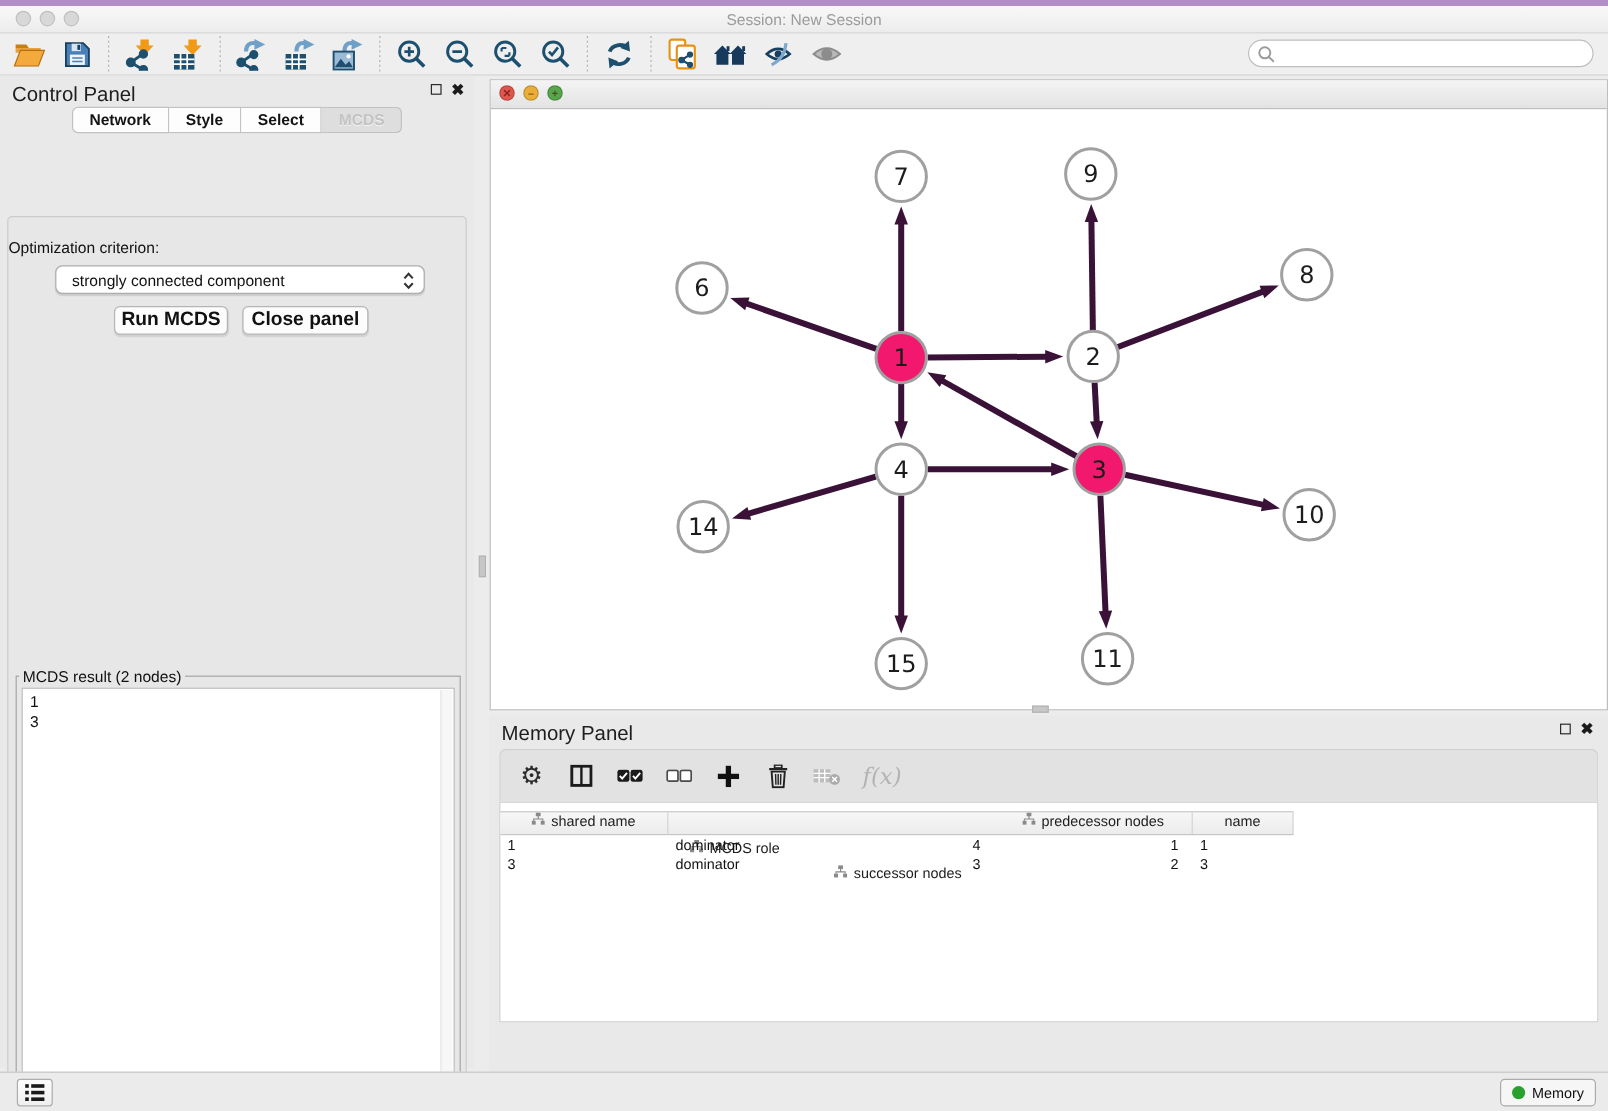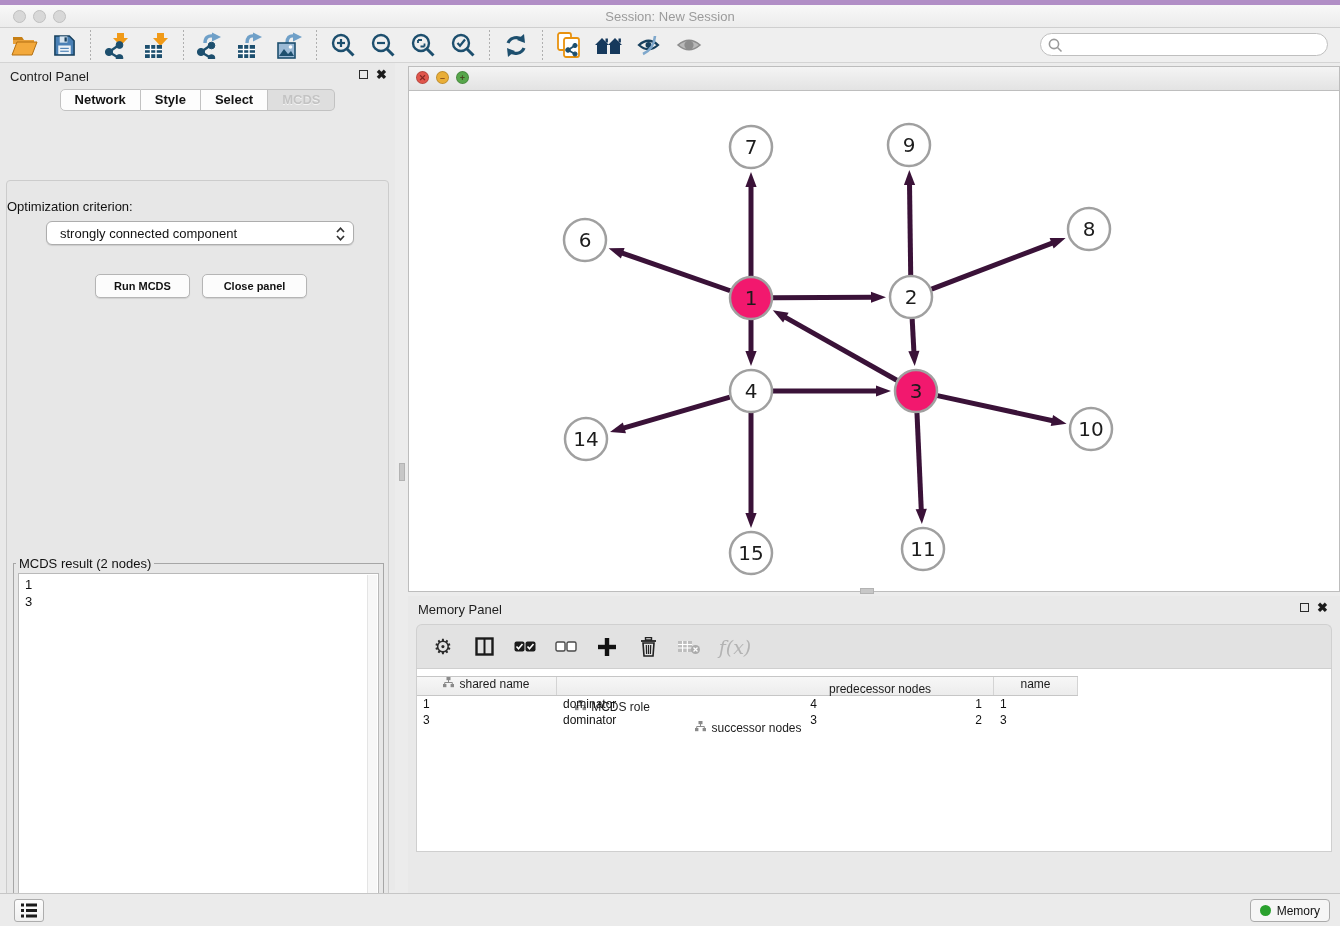--- a/index.html
+++ b/index.html
@@ -27,21 +27,21 @@
     background-image:linear-gradient(#AFAFAF 40%, transparent 40%);
     background-size:1px 4px; }
   #search-wrap { position:absolute; right:12px; top:5px; }
   #search-input { width:288px; height:23px; border:1px solid #BFBFBF; border-radius:12px;
     background:#fff; padding-left:26px; font-size:12px; outline:none; }
   #search-icon { position:absolute; left:7px; top:4px; }
 
   
   #control-panel { left:0; top:63px; width:395px; height:827px; background:#E9E9E9; }
   .panel-head { position:relative; height:26px; }
-  .panel-title { position:absolute; left:10px; top:6px; font-size:13px; color:#1E1E1E; }
+  .panel-title { position:absolute; left:10px; top:6px; font-size:17px; color:#1E1E1E; }
   .panel-ctrls { position:absolute; right:8px; top:6px; display:flex; gap:8px; align-items:center; }
   .float-box { width:9px; height:9px; border:1.6px solid #2B2B2B; display:inline-block; }
   .close-x { font-size:13px; font-weight:bold; color:#1B1B1B; line-height:11px; }
 
   .tabrow { display:flex; justify-content:center; position:relative; z-index:2; }
   .tab { height:22px; line-height:20px; padding:0 14px; font-size:13px; font-weight:600;
     color:#141414; background:#FDFDFD; border:1px solid #C2C2C2; border-left:none; }
   .tab:first-child { border-left:1px solid #C2C2C2; border-radius:5px 0 0 5px; }
   .tab:last-child { border-radius:0 5px 5px 0; }
   .tab.sel { background:#DEDEDE; color:#C3C3C3; text-shadow:0 1px 0 #F4F4F4; }
@@ -49,22 +49,22 @@
   #cp-pane { position:absolute; left:6px; top:117px; width:383px; height:761px;
     border:1px solid #CCCCCC; border-radius:4px; background:#E7E7E7; }
   #opt-label { position:absolute; left:0; right:0; top:18px; text-align:left;
     font-size:13px; font-weight:400; color:#111; }
   #criterion-select { position:absolute; left:39px; top:40px; width:308px; height:24px;
     background:#FFFFFF; border:1px solid #ADADAD; border-radius:6px;
     box-shadow:0 1px 1px rgba(0,0,0,.12); font-size:13px; color:#111;
     display:flex; align-items:center; padding-left:13px; }
   #criterion-select svg { position:absolute; right:7px; top:4px; }
   .cp-btn { position:absolute; top:74px; height:24px; background:#FCFCFC;
-    border:1px solid #B5B5B5; border-radius:5px; font-size:11px; font-weight:600;
-    color:#111; box-shadow:0 1px 1px rgba(0,0,0,.10);margin-top:19px; }
+    border:1px solid #B5B5B5; border-radius:5px; font-size:16px; font-weight:600;
+    color:#111; box-shadow:0 1px 1px rgba(0,0,0,.10); }
   #run-btn { left:88px; width:95px; }
   #close-panel-btn { left:195px; width:105px; }
 
   #mcds-fieldset { position:absolute; left:6px; top:375px; width:371px; height:385px;
     border:1px solid #A6A6A6; background:#E7E7E7; }
   #mcds-fieldset legend { font-size:13px; color:#111; margin-left:2px; padding:0 3px; }
   #mcds-result-area { position:absolute; left:4px; top:2px; width:361px; height:360px;
     background:#fff; border:1px solid #B9B9B9; font-size:13px; color:#111;
     padding:2px 0 0 6px; line-height:17px; }
   #mcds-scroll { position:absolute; right:1px; top:1px; width:10px; height:358px;
@@ -546,21 +546,21 @@
           <svg width="11" height="11" viewBox="0 0 11 11">
             <g fill="#8A8A8A">
               <rect x="3.5" y="0" width="4" height="3.2"></rect>
               <rect x="0" y="7" width="3.4" height="3.2"></rect>
               <rect x="7.6" y="7" width="3.4" height="3.2"></rect>
               <path d="M5.5 3 v2.5 M1.7 7 v-1.5 h7.6 v1.5" stroke="#8A8A8A" fill="none"></path>
             </g>
           </svg>
           <span>successor nodes</span>
         </div>
-        <div class="th" style="width: 165px; flex-direction: column;">
+        <div class="th" style="width: 165px;">
           <svg width="11" height="11" viewBox="0 0 11 11">
             <g fill="#8A8A8A">
               <rect x="3.5" y="0" width="4" height="3.2"></rect>
               <rect x="0" y="7" width="3.4" height="3.2"></rect>
               <rect x="7.6" y="7" width="3.4" height="3.2"></rect>
               <path d="M5.5 3 v2.5 M1.7 7 v-1.5 h7.6 v1.5" stroke="#8A8A8A" fill="none"></path>
             </g>
           </svg>
           <span>predecessor nodes</span>
         </div>

